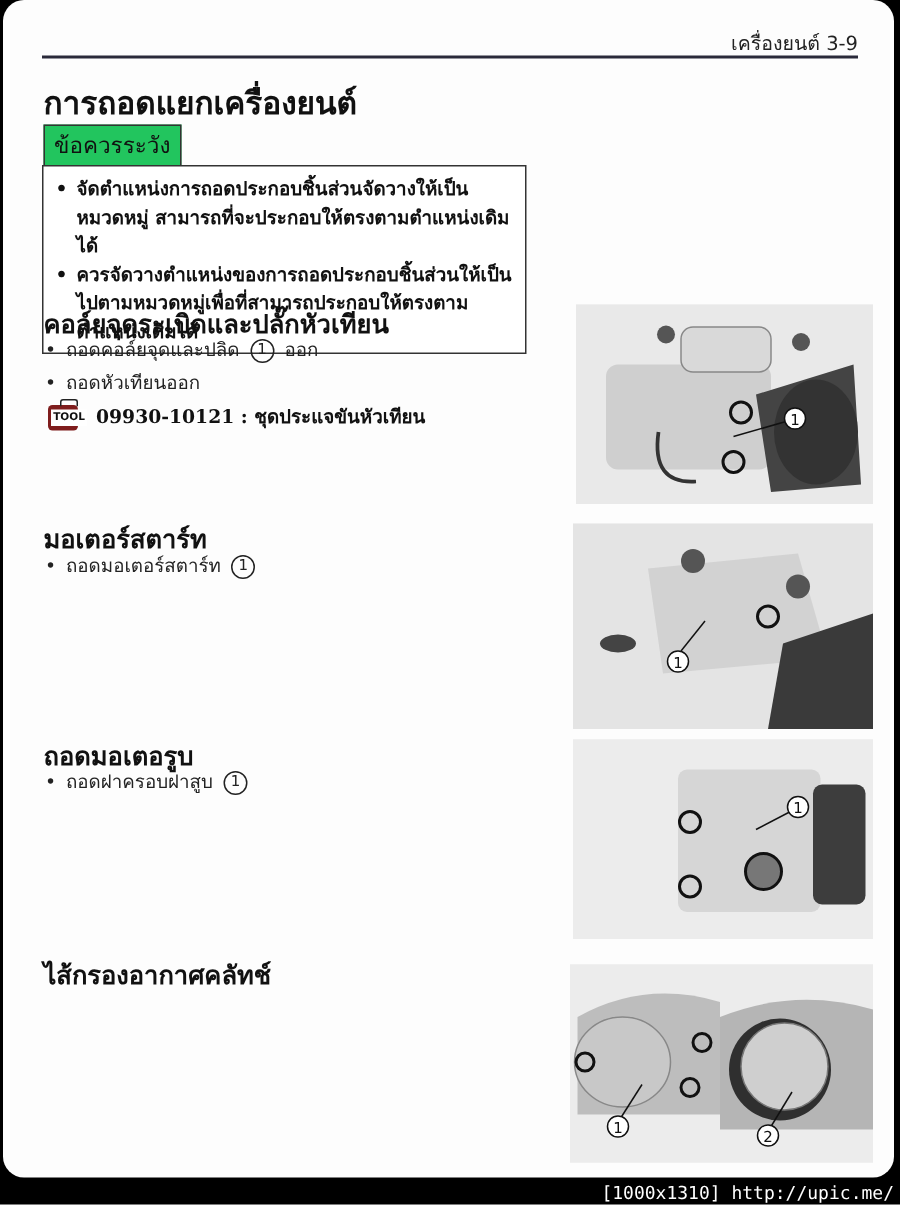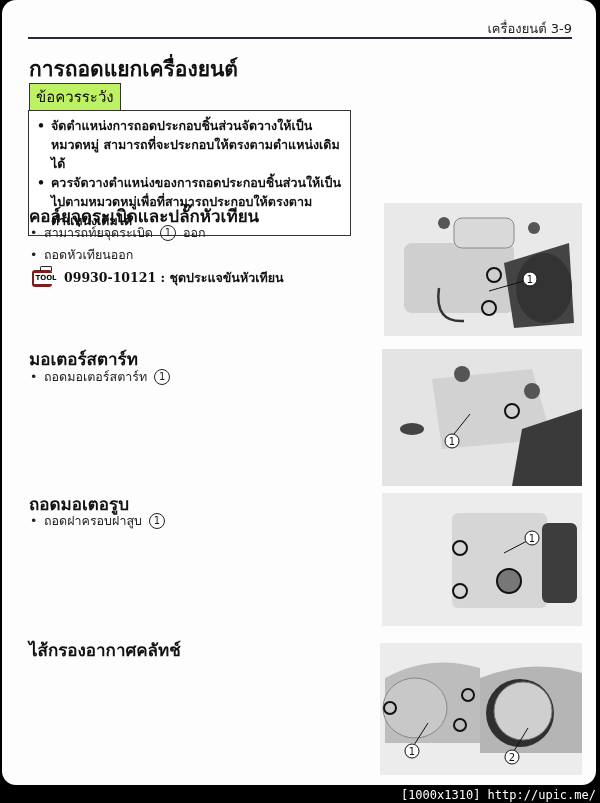--- a/index.html
+++ b/index.html
@@ -17,21 +17,21 @@
   }
   .head-rule {
     position: absolute; left: 26px; right: 24px; top: 37px; height: 2px; background: #2a2a3a;
   }
   .section-title {
     position: absolute; left: 27px; top: 52px; font-size: 21px; font-weight: bold; color: #111;
     font-family: "DejaVu Sans", sans-serif;
   }
   .caution-label {
     position: absolute; left: 27px; top: 83px; padding: 1px 6px 2px 6px; border: 1.5px solid #333;
-    font-size: 15px; color: #111; background: #bef264;
+    font-size: 15px; color: #111; background: #22c55e;
   }
   .caution-box {
     position: absolute; left: 26px; top: 110px; width: 305px; padding: 5px 8px 5px 8px;
     border: 1.5px solid #333; background: #fff;
   }
   .caution-box ul { margin: 0; padding: 0; list-style: none; }
   .caution-box li {
     position: relative; padding-left: 14px; font-size: 12.5px; line-height: 19px; color: #111;
     font-family: "DejaVu Serif", serif; font-weight: bold;
   }
@@ -90,21 +90,21 @@
   <div class="caution-box">
     <ul>
       <li>จัดตำแหน่งการถอดประกอบชิ้นส่วนจัดวางให้เป็นหมวดหมู่ สามารถที่จะประกอบให้ตรงตามตำแหน่งเดิมได้</li>
       <li>ควรจัดวางตำแหน่งของการถอดประกอบชิ้นส่วนให้เป็นไปตามหมวดหมู่เพื่อที่สามารถประกอบให้ตรงตามตำแหน่งเดิมได้</li>
     </ul>
   </div>
 
   <div class="sub-title" style="top:202px;">คอล์ยจุดระเบิดและปลั๊กหัวเทียน</div>
   <ul class="step-list" style="top:222px;">
     <li>
-      <span>สามารถท์ยจุดระเบิด</span>
+      <span>ถอดคอล์ยจุดและปลิด</span>
       <span class="circ">1</span>
       <span>ออก</span>
     </li>
     <li>
       <span>ถอดหัวเทียนออก</span>
     </li>
   </ul>
   <div class="tool-row">
     <div class="tool-icon">
         <span>TOOL</span>

